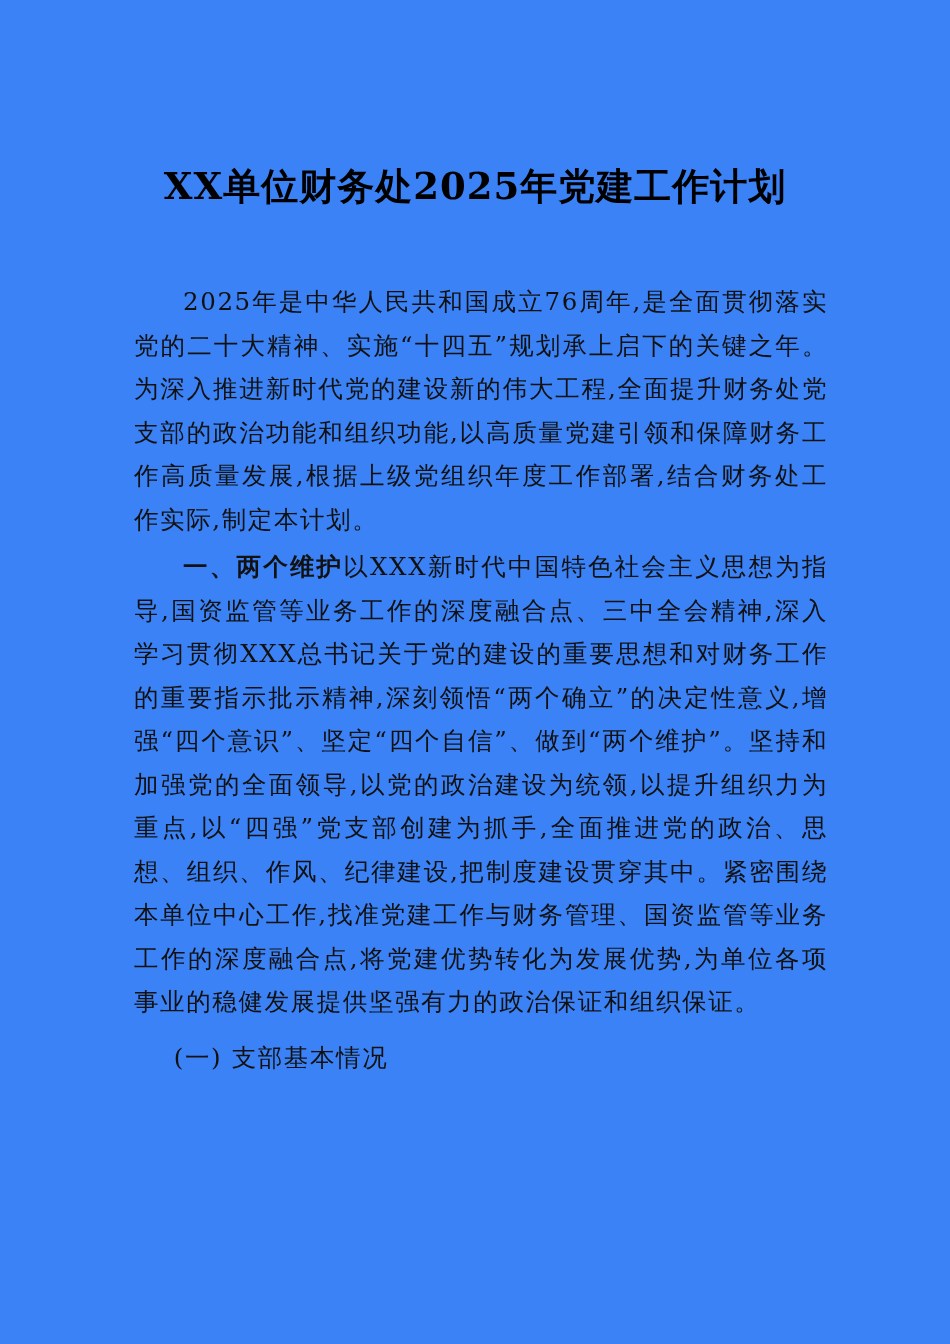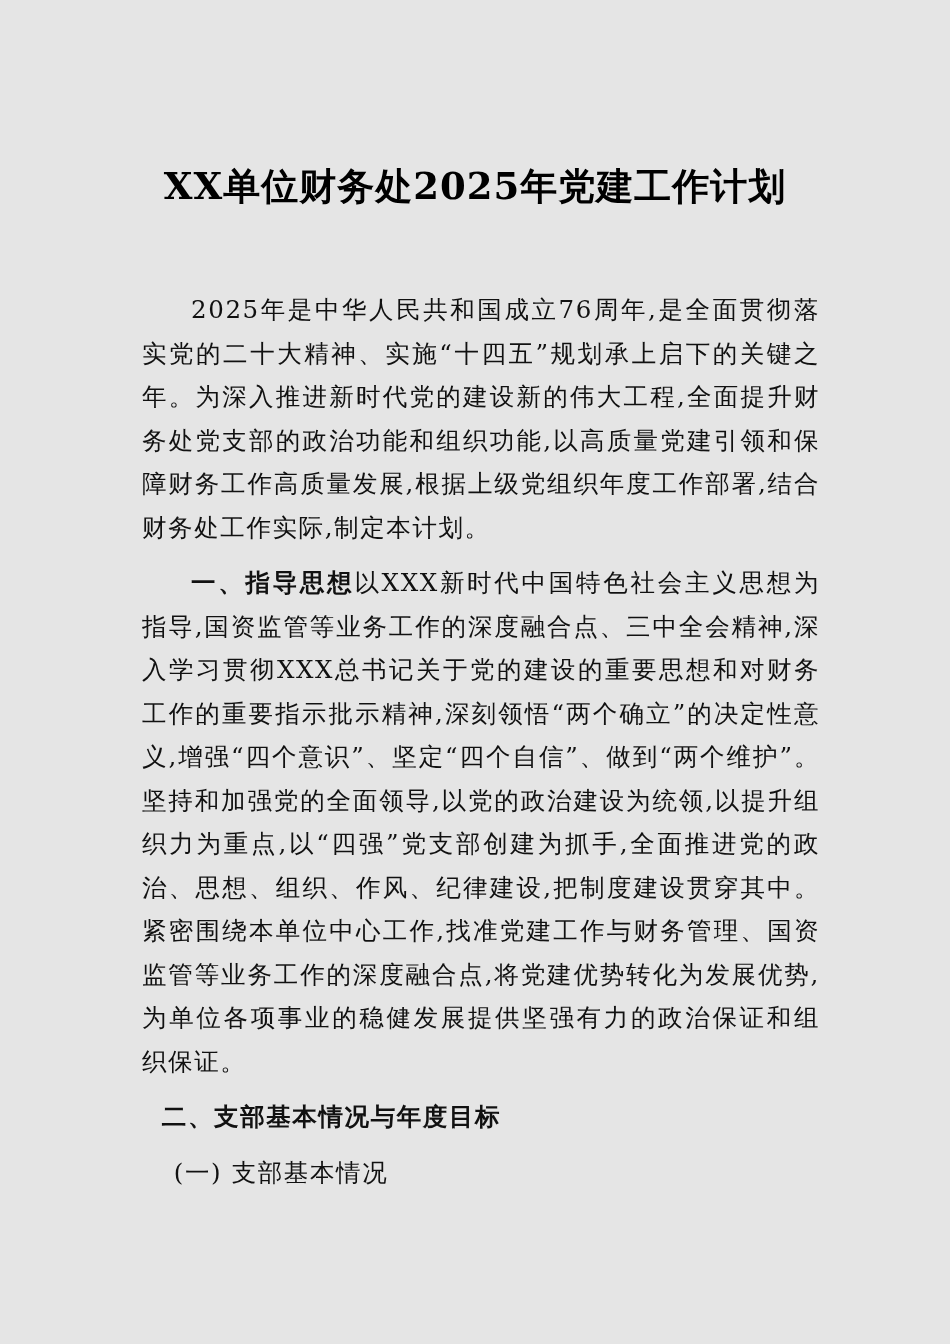--- a/index.html
+++ b/index.html
@@ -1,38 +1,37 @@
 <!DOCTYPE html>
 <html><head>
 <meta charset="utf-8">
 <style>
   html, body { margin: 0; padding: 0; background: #ffffff; }
   body { width: 950px; height: 1344px; position: relative; overflow: hidden; color: #111; }
-  .page { position: absolute; left: 0; top: 0; width: 950px; height: 1344px; background: #e5e5e5; }
+  .page { position: absolute; left: 0; top: 0; width: 950px; height: 1344px; background: #3b82f6; }
   .title {
     position: absolute; left: 0; top: 162px; width: 950px; text-align: center;
     font-family: "DejaVu Serif", "Liberation Serif", serif;
     font-size: 37px; font-weight: bold; letter-spacing: 1px; color: #000;
   }
   .body {
     position: absolute; left: 130px; top: 276px; width: 702px;
     font-family: "DejaVu Serif", "Liberation Serif", serif;
     font-size: 24.5px; line-height: 43.5px; color: #111;
     text-align: justify; letter-spacing: 1.6px;
   }
-  .p { margin: 12px; text-indent: 2em; }
+  .p { margin: 4px; text-indent: 2em; }
   .heading-inline { font-family: "DejaVu Sans", "Liberation Sans", sans-serif; font-weight: bold; }
   .h2 { margin: 0; text-indent: 1.3em; font-family: "DejaVu Sans", "Liberation Sans", sans-serif; font-weight: bold; padding-top: 0; }
   .h3 { margin: 12px; text-indent: 1.3em; }
 </style>
 </head>
 <body>
 
 <div class="page">
   <div class="title">XX单位财务处2025年党建工作计划</div>
 
   <div class="body">
     <p class="p">2025年是中华人民共和国成立76周年,是全面贯彻落实党的二十大精神、实施“十四五”规划承上启下的关键之年。为深入推进新时代党的建设新的伟大工程,全面提升财务处党支部的政治功能和组织功能,以高质量党建引领和保障财务工作高质量发展,根据上级党组织年度工作部署,结合财务处工作实际,制定本计划。</p>
-    <p class="p"><span class="heading-inline">一、指导思想</span><span>以XXX新时代中国特色社会主义思想为指导,国资监管等业务工作的深度融合点、三中全会精神,深入学习贯彻XXX总书记关于党的建设的重要思想和对财务工作的重要指示批示精神,深刻领悟“两个确立”的决定性意义,增强“四个意识”、坚定“四个自信”、做到“两个维护”。坚持和加强党的全面领导,以党的政治建设为统领,以提升组织力为重点,以“四强”党支部创建为抓手,全面推进党的政治、思想、组织、作风、纪律建设,把制度建设贯穿其中。紧密围绕本单位中心工作,找准党建工作与财务管理、国资监管等业务工作的深度融合点,将党建优势转化为发展优势,为单位各项事业的稳健发展提供坚强有力的政治保证和组织保证。</span></p>
-    <p class="h2">二、支部基本情况与年度目标</p>
+    <p class="p"><span class="heading-inline">一、两个维护</span><span>以XXX新时代中国特色社会主义思想为指导,国资监管等业务工作的深度融合点、三中全会精神,深入学习贯彻XXX总书记关于党的建设的重要思想和对财务工作的重要指示批示精神,深刻领悟“两个确立”的决定性意义,增强“四个意识”、坚定“四个自信”、做到“两个维护”。坚持和加强党的全面领导,以党的政治建设为统领,以提升组织力为重点,以“四强”党支部创建为抓手,全面推进党的政治、思想、组织、作风、纪律建设,把制度建设贯穿其中。紧密围绕本单位中心工作,找准党建工作与财务管理、国资监管等业务工作的深度融合点,将党建优势转化为发展优势,为单位各项事业的稳健发展提供坚强有力的政治保证和组织保证。</span></p>
     <p class="h3">(一) 支部基本情况</p>
   </div>
 </div>
 
 </body></html>

